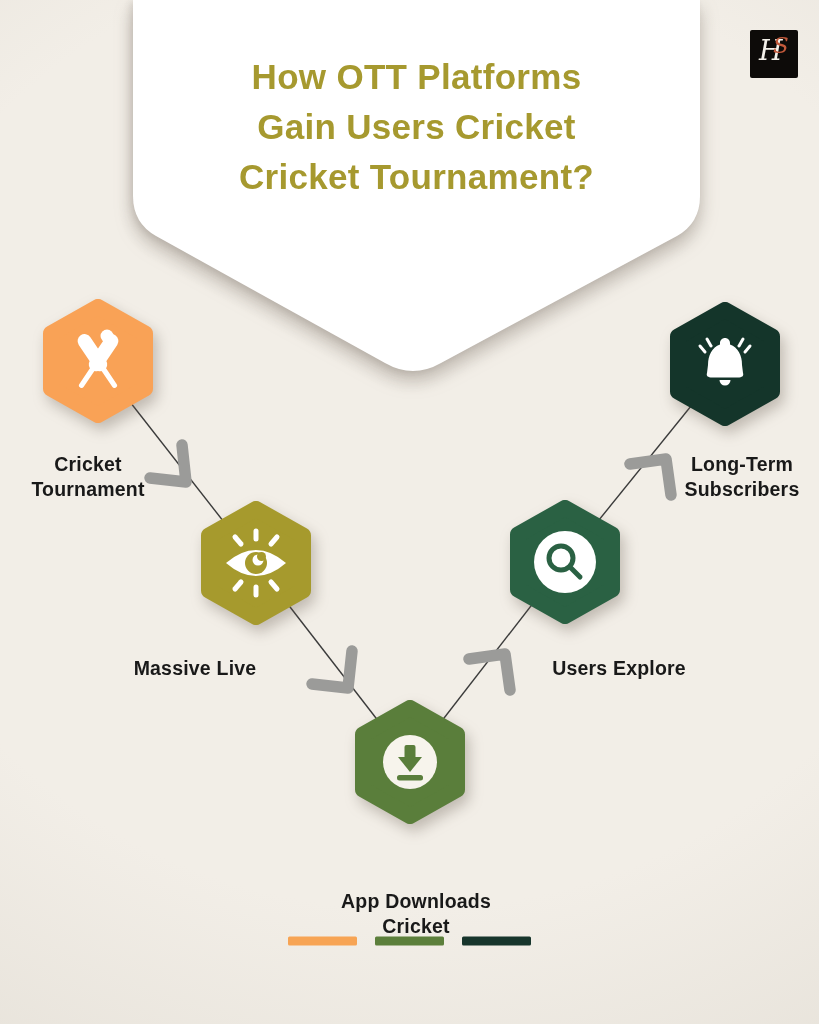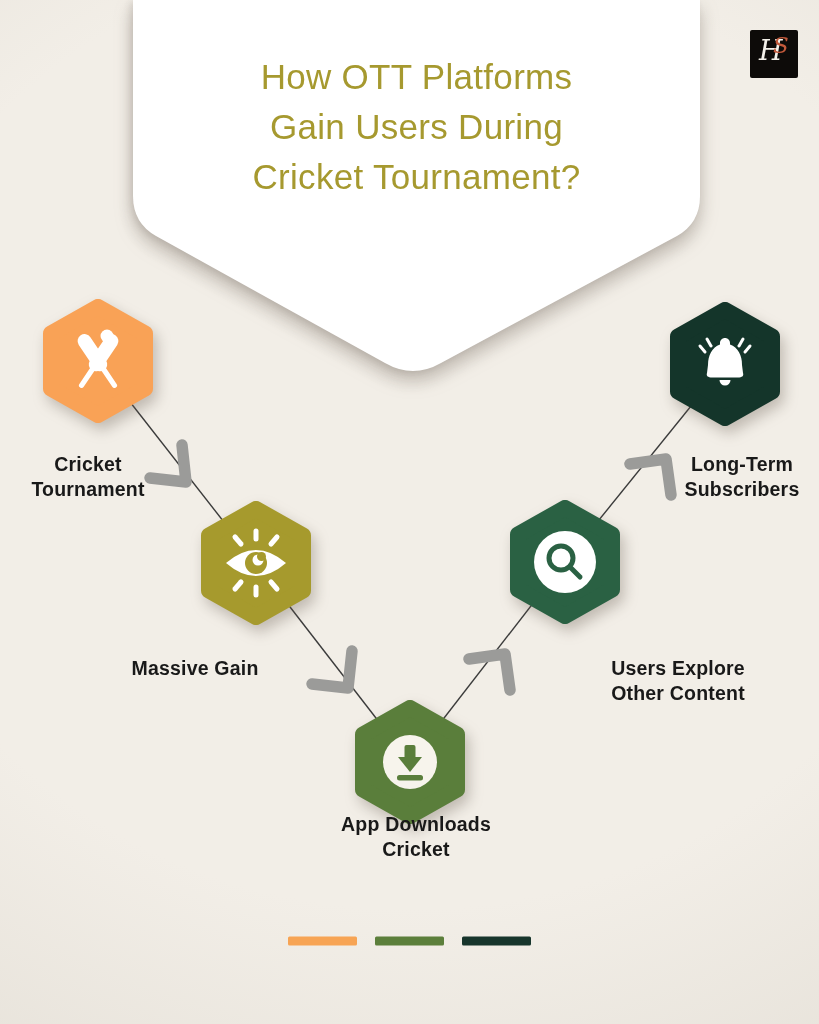--- a/index.html
+++ b/index.html
@@ -11,21 +11,21 @@
   }
   .canvas { position:relative; width:819px; height:1024px; }
 
   
   .ribbon-svg {
     position:absolute; left:0; top:0; z-index:3;
     filter: drop-shadow(0 9px 9px rgba(100,90,78,.35)) drop-shadow(-3px 2px 3px rgba(100,90,78,.15));
   }
   .title {
     position:absolute; left:133px; top:52px; width:567px; z-index:4;
-    text-align:center; color:#A6992F; font-weight:normal;
+    text-align:center; color:#A6992F; font-weight:bold;
     font-size:35px; line-height:50px; letter-spacing:.3px;
   }
   .logo {
     position:absolute; left:750px; top:30px; width:48px; height:48px; z-index:5;
     background:#0D0B09; border-radius:2px; overflow:hidden;
   }
   .logo .mono-h {
     position:absolute; left:9px; top:7px;
     font-family:"DejaVu Serif", serif; font-style:italic;
     color:#F4F1EA; font-size:27px; line-height:27px;
@@ -72,21 +72,21 @@
     </g>
   </svg>
 
   <svg class="ribbon-svg" width="819" height="400" viewBox="0 0 819 400">
     <path d="M133,-10 L133,196 Q133,223 156,236 L385,363 Q413,379 441,363 L677,236
              Q700,223 700,196 L700,-10 Z" fill="#FFFFFF"></path>
   </svg>
 
   <div class="title">
     <div>How OTT Platforms</div>
-    <div>Gain Users During</div>
+    <div>Gain Users Cricket</div>
     <div>Cricket Tournament?</div>
   </div>
 
   <div class="logo">
     <span class="mono-h">H</span>
     <span class="mono-s">S</span>
   </div>
 
   <div class="hex" style="left:42px; top:298px">
     <svg class="shape" width="112" height="126" viewBox="0 0 112 126">
@@ -170,29 +170,28 @@
         <line x1="14" y1="-18" x2="18" y2="-25"></line>
       </g>
     </svg>
   </div>
 
   <div class="step-label" style="left:-7px; top:452px">
     <div>Cricket</div>
     <div>Tournament</div>
   </div>
   <div class="step-label" style="left:100px; top:656px">
-    <div>Massive Gain</div>
-  </div>
-  <div class="step-label" style="left:321px; top:812px">
+    <div>Massive Live</div>
+  </div>
+  <div class="step-label" style="left:321px; top:889px">
     <div>App Downloads</div>
     <div>Cricket</div>
   </div>
-  <div class="step-label" style="left:583px; top:656px">
+  <div class="step-label" style="left:524px; top:656px">
     <div>Users Explore</div>
-    <div>Other Content</div>
   </div>
   <div class="step-label" style="left:647px; top:452px">
     <div>Long-Term</div>
     <div>Subscribers</div>
   </div>
 
   <svg class="legend" width="245" height="10" viewBox="0 0 245 10">
     <rect x="0" y="0.5" width="69" height="9" rx="1.5" fill="#F7A454"></rect>
     <rect x="87" y="0.5" width="69" height="9" rx="1.5" fill="#5C7F3B"></rect>
     <rect x="174" y="0.5" width="69" height="9" rx="1.5" fill="#17352C"></rect>

